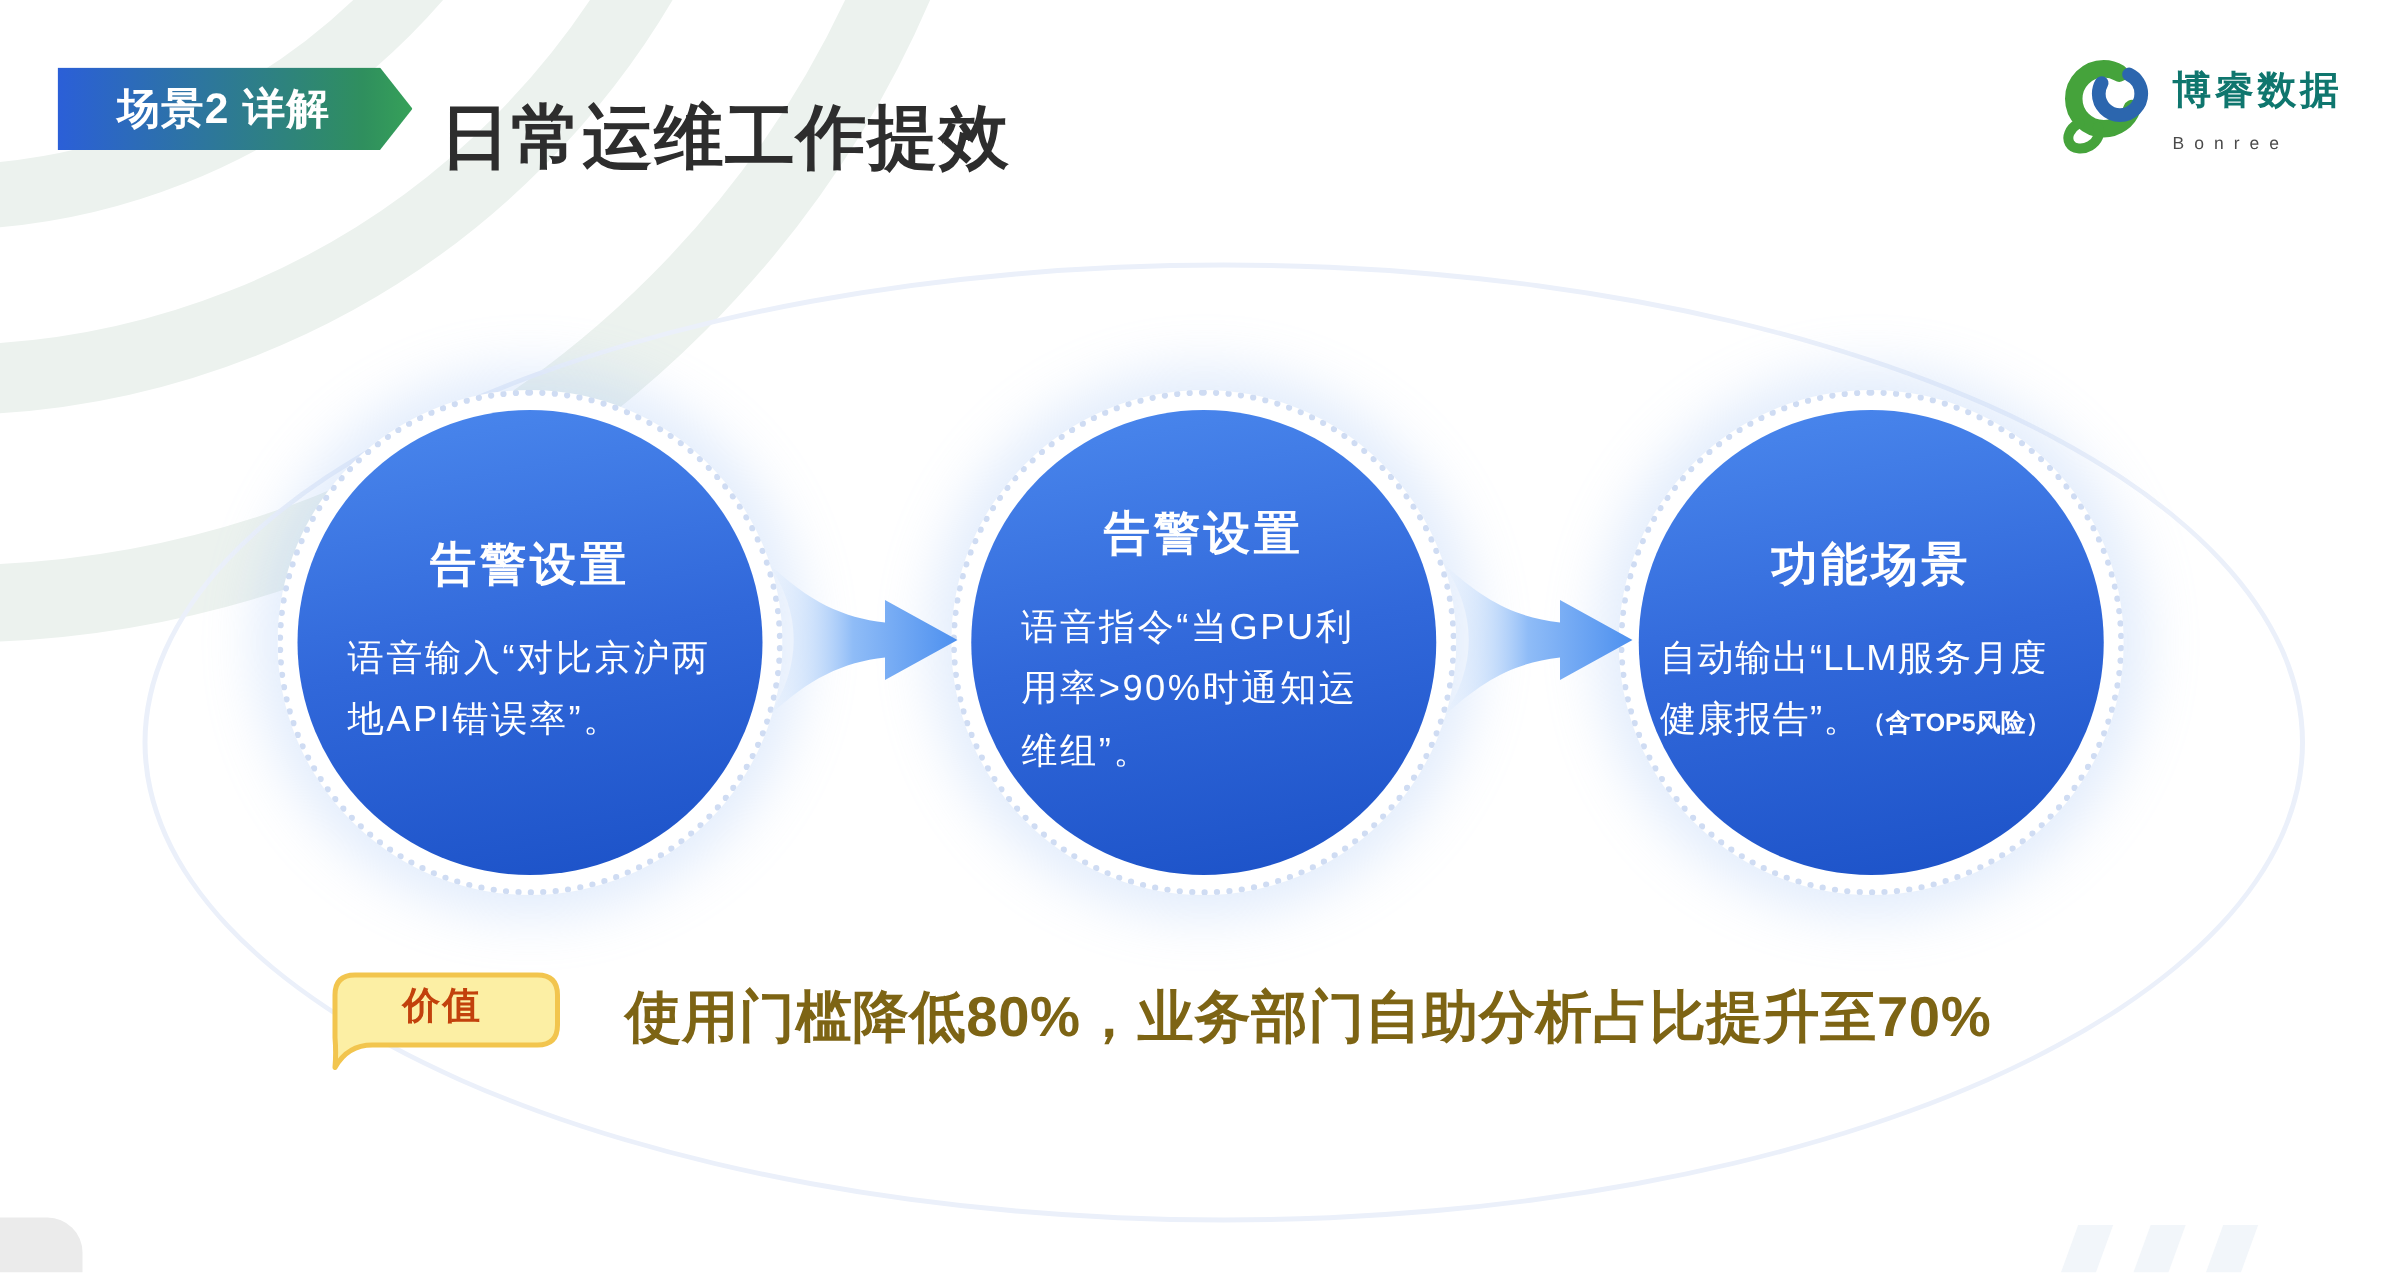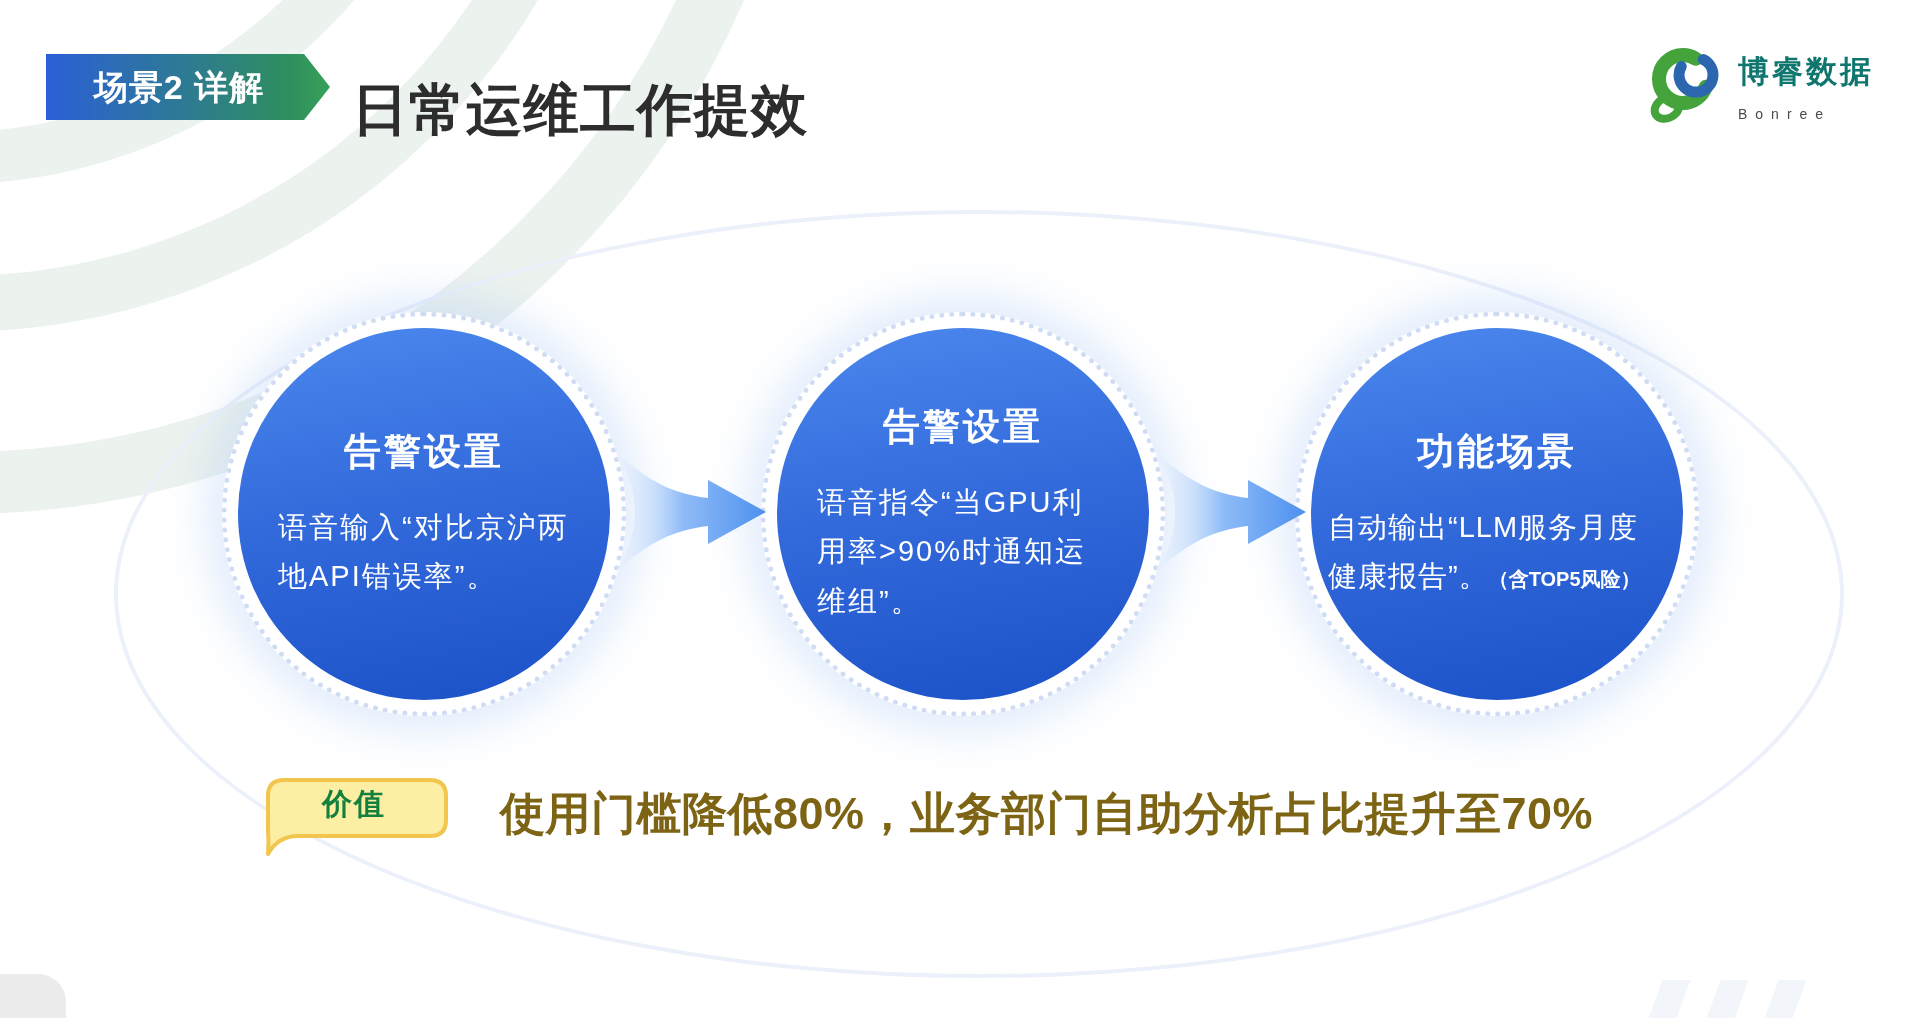--- a/index.html
+++ b/index.html
@@ -60,21 +60,21 @@
   .halo.h3 .step-desc{width:338px;letter-spacing:1px;}
   .step-note{font-size:20px;letter-spacing:0;font-weight:700;}
   .flow-arrow{position:absolute;top:446px;width:156px;height:132px;z-index:2;}
   .flow-arrow.a1{left:612px}.flow-arrow.a2{left:1152px}
 
   
   .value-badge{position:absolute;left:256px;top:772px;width:200px;height:88px;z-index:2;}
   .value-label{
     position:absolute;left:256px;top:772px;width:196px;height:64px;z-index:3;
     display:flex;align-items:center;justify-content:center;
-    font-size:30px;font-weight:700;color:#15803d;letter-spacing:2px;
+    font-size:30px;font-weight:700;color:#c2410c;letter-spacing:2px;
   }
   .value-text{
     position:absolute;left:500px;top:784px;z-index:2;white-space:nowrap;
     font-size:45px;font-weight:600;color:#7D6414;letter-spacing:0.5px;
   }
 
   
   .prev-button{
     position:absolute;left:-36px;top:974px;width:102px;height:90px;z-index:4;
     background:#EBEBEB;border-radius:28px;cursor:pointer;

